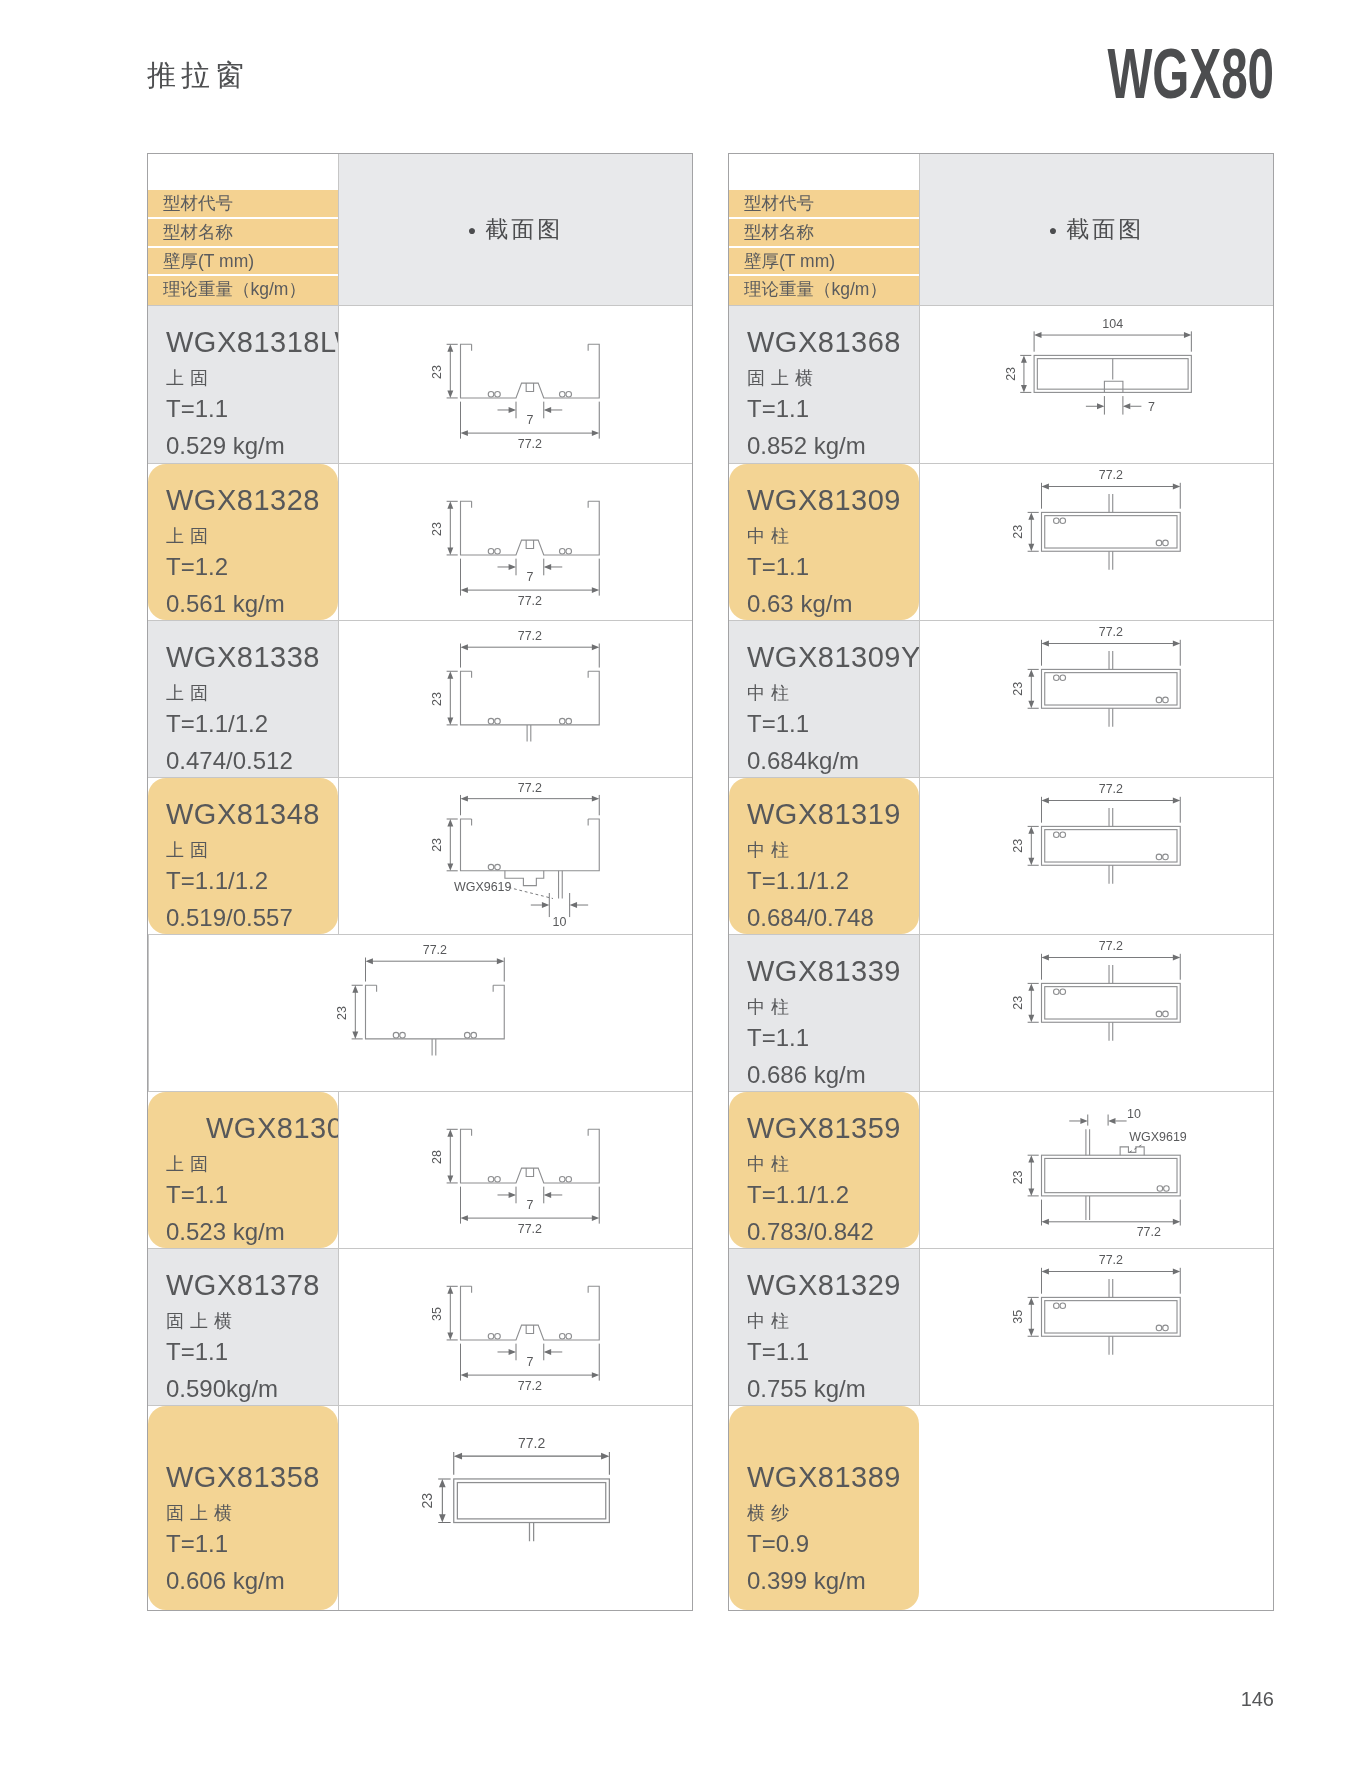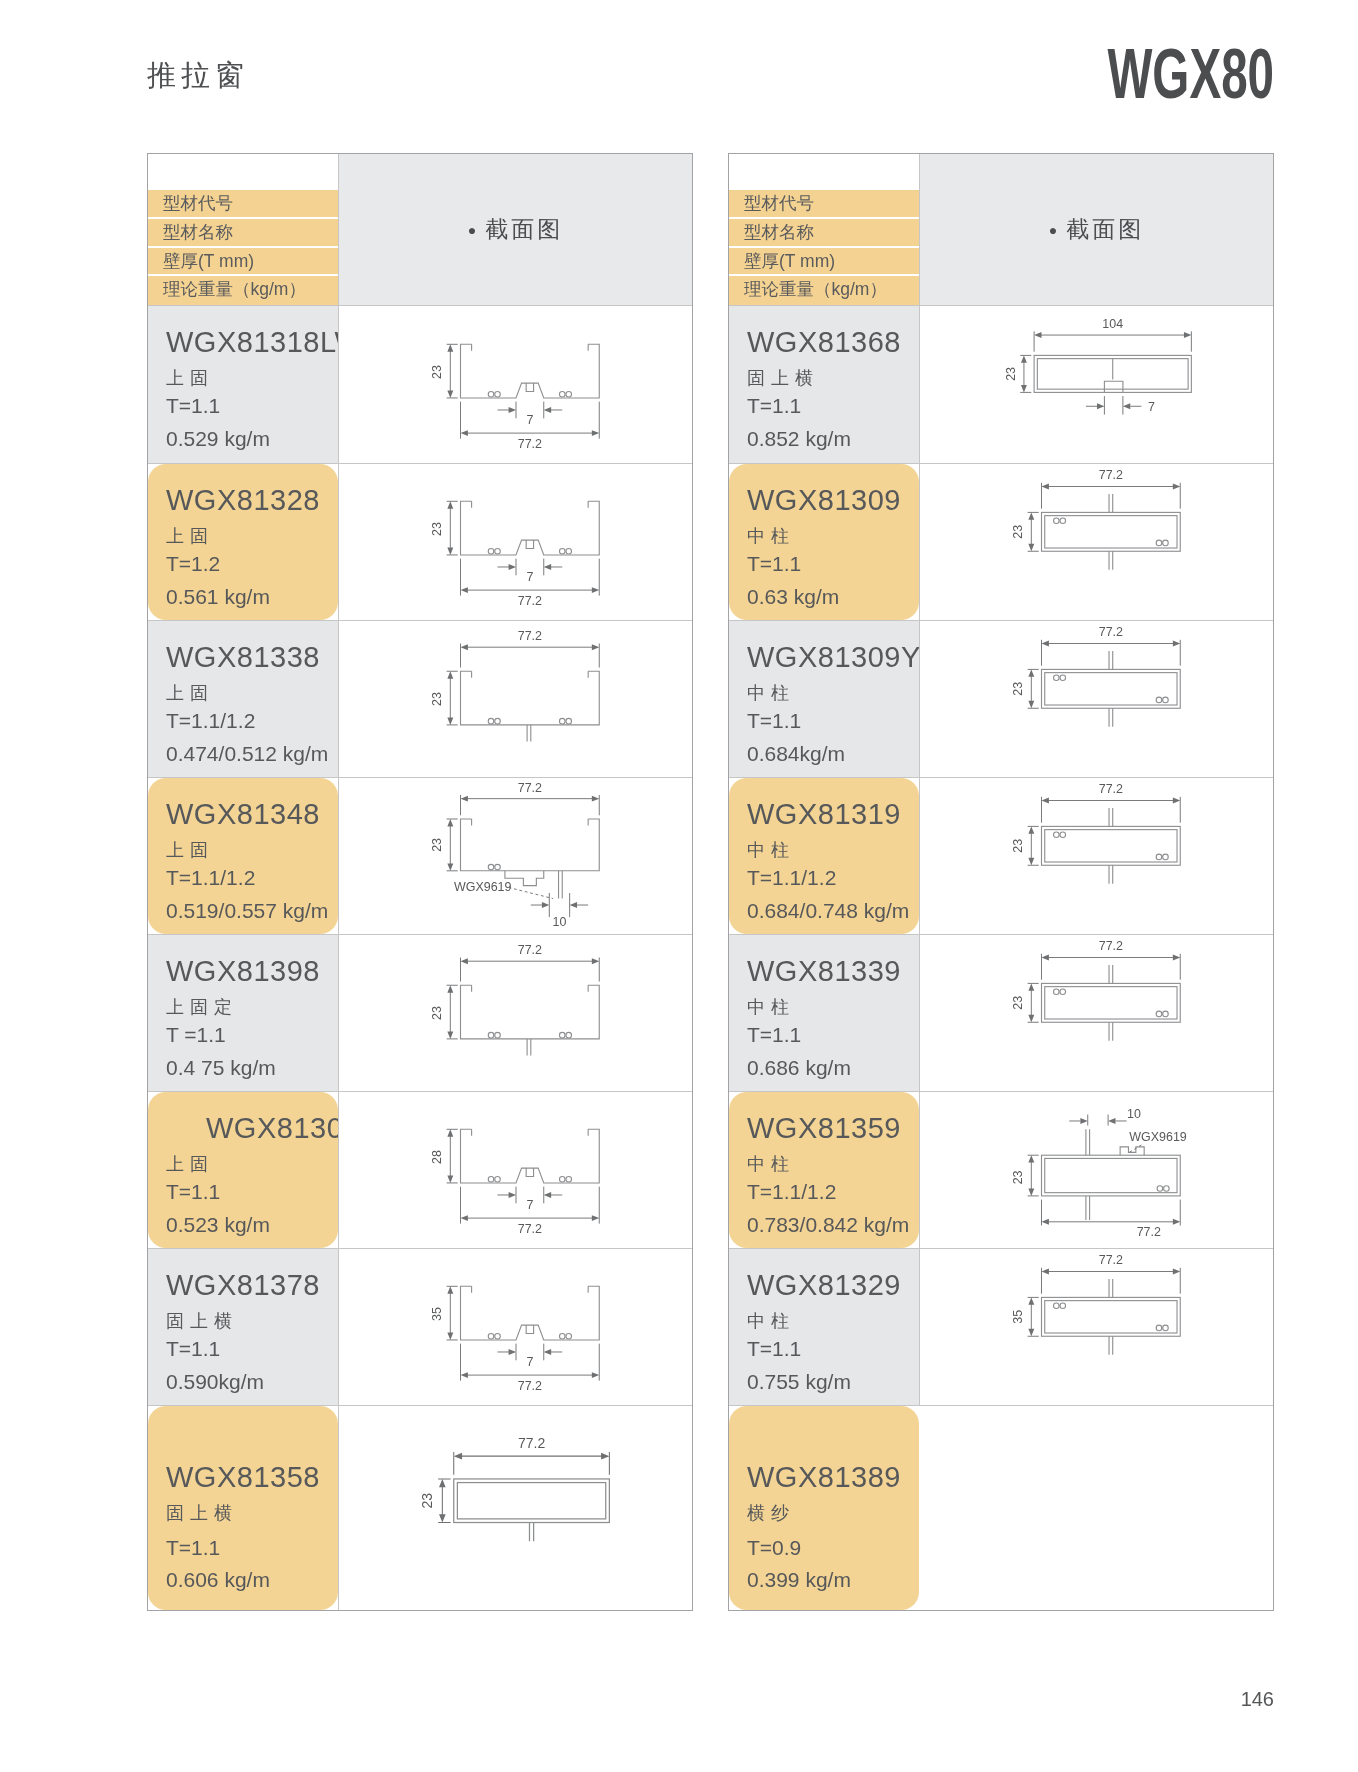--- a/index.html
+++ b/index.html
@@ -26,21 +26,21 @@
   .rows .row:first-child{border-top:none;}
   .rows .row:last-child{height:205px;}
   .info{width:190px;box-sizing:border-box;display:flex;flex-direction:column;
         padding:20px 8px 13px 18px;}
   .rows .row:last-child .info{padding-top:55px;}
   .tone-gray .info{background:#e6e7e9;}
   .tone-yellow .info{background:#f3d494;border-radius:18px;}
   .code{font-size:29px;color:#57585a;letter-spacing:0.5px;white-space:nowrap;}
   .indent .code{padding-left:40px;}
   .pname{font-size:18px;letter-spacing:6px;margin-top:7px;color:#57585a;}
-  .tgroup{margin-top:auto;font-size:21px;line-height:1.55;color:#57585a;}
+  .tgroup{margin-top:auto;font-size:24px;line-height:1.55;color:#57585a;}
   .diag{flex:1;border-left:1px solid #c6c6c6;background:#fff;display:flex;
         align-items:center;justify-content:center;}
   .diag svg{width:332px;height:148px;}
   .rows .row:last-child .diag svg{height:192px;}
   svg .p{fill:none;stroke:#8d8e90;stroke-width:1.2;}
   svg .d{fill:none;stroke:#6f7072;stroke-width:1;}
   svg .dsh{fill:none;stroke:#6f7072;stroke-width:1;stroke-dasharray:3,3;}
   svg .a{fill:#6f7072;stroke:none;}
   svg text{font-family:"Liberation Sans","DejaVu Sans",sans-serif;font-size:13.5px;fill:#58595b;}
   .pageno{position:absolute;right:84px;top:1688px;font-size:20px;color:#555658;}
@@ -170,28 +170,20 @@
     <path class="d" d="M100,36 V14 M250,36 V14 M104,18 H246"></path>
     <path class="a" d="M100,18 l8,-3.2 v6.4 z M250,18 l-8,-3.2 v6.4 z"></path>
     <text x="175" y="11" text-anchor="middle">77.2</text>
     <path class="d" d="M97,40 H85 M97,96 H85 M89,46 V90"></path>
     <path class="a" d="M89,40 l-3.2,8 h6.4 z M89,96 l-3.2,-8 h6.4 z"></path>
     <text transform="translate(79,68) rotate(-90)" text-anchor="middle">23</text>
             </svg>
       </div>
         </div>
         <div class="row tone-gray">
-      <div class="info">
-        <div class="code">WGX81398</div>
-        <div class="pname">上固定</div>
-        <div class="tgroup">
-          <div class="tline">T =1.1</div>
-          <div class="wline">0.4 75 kg/m</div>
-        </div>
-      </div>
       <div class="diag">
         <svg viewBox="0 0 320 160">
     <path class="p" d="M112,50 H100 V108 H250 V50 H238 M112,50 v7 M238,50 v7 M172,108 v18 M176,108 v18"></path>
     <circle class="p" cx="133" cy="104" r="3"></circle>
               <circle class="p" cx="140" cy="104" r="3"></circle>
     <circle class="p" cx="210" cy="104" r="3"></circle>
               <circle class="p" cx="217" cy="104" r="3"></circle>
     <path class="d" d="M100,46 V20 M250,46 V20 M104,24 H246"></path>
     <path class="a" d="M100,24 l8,-3.2 v6.4 z M250,24 l-8,-3.2 v6.4 z"></path>
     <text x="175" y="16" text-anchor="middle">77.2</text>

